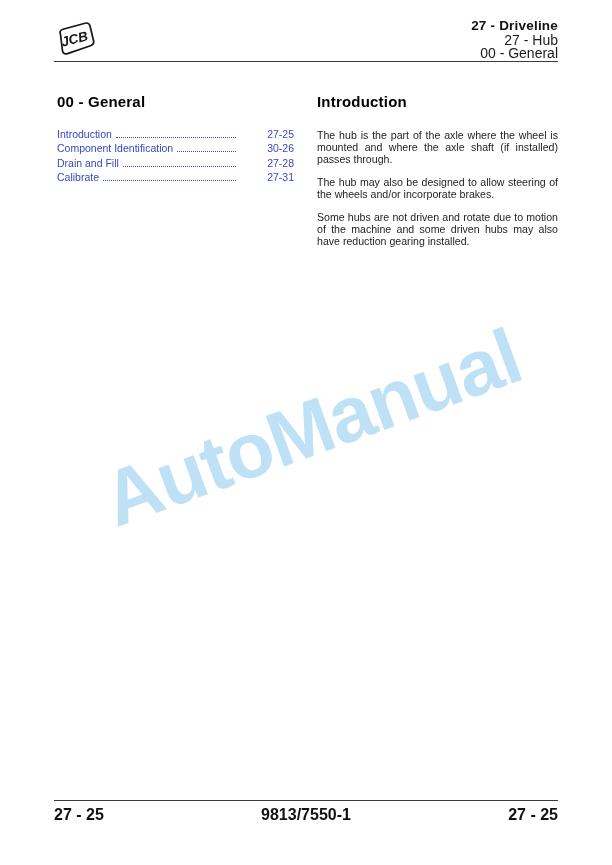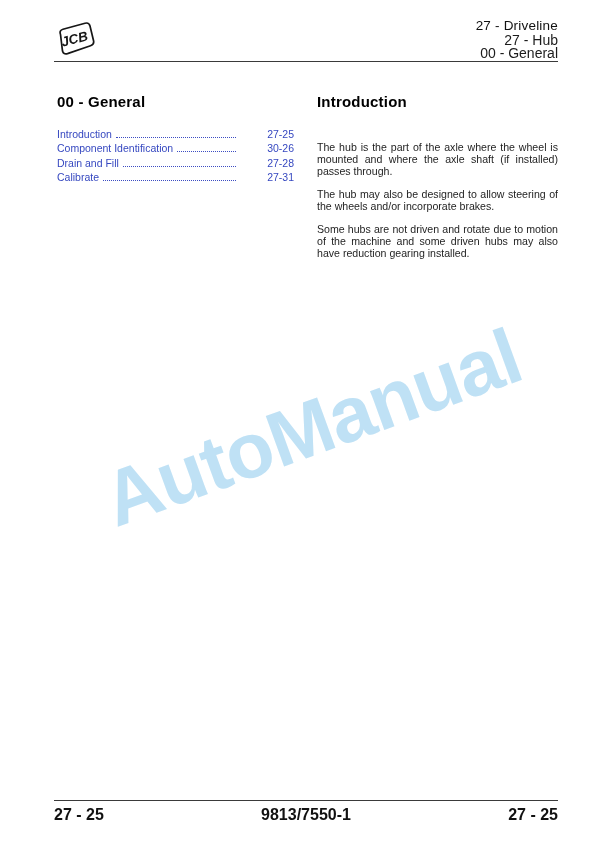--- a/index.html
+++ b/index.html
@@ -24,21 +24,21 @@
   }
   .header-meta {
     position: absolute;
     top: 17px;
     right: 54px;
     text-align: right;
     color: #111;
   }
   .header-meta .line1 {
     font-size: 13.5px;
-    font-weight: normal;
+    font-weight: bold;
     line-height: 17px;
     letter-spacing: 0.2px;
   }
   .header-meta .line2,
   .header-meta .line3 {
     font-size: 14px;
     line-height: 13px;
     color: #1c1c1c;
   }
   .rule {
@@ -79,21 +79,21 @@
   .toc-label { white-space: nowrap; }
   .toc-leader {
     flex: 1;
     border-bottom: 1.6px dotted #3b4cc2;
     margin: 0 3px 2px 4px;
     min-width: 10px;
   }
   .toc-page { white-space: nowrap; margin-left: 28px; }
 
   
-  .body-copy { margin-top: 31px; }
+  .body-copy { margin-top: 19px; }
   .body-copy p {
     font-size: 10.6px;
     line-height: 12px;
     text-align: justify;
     color: #1e1e1e;
     margin-bottom: 11px;
   }
 
   
   .watermark {

